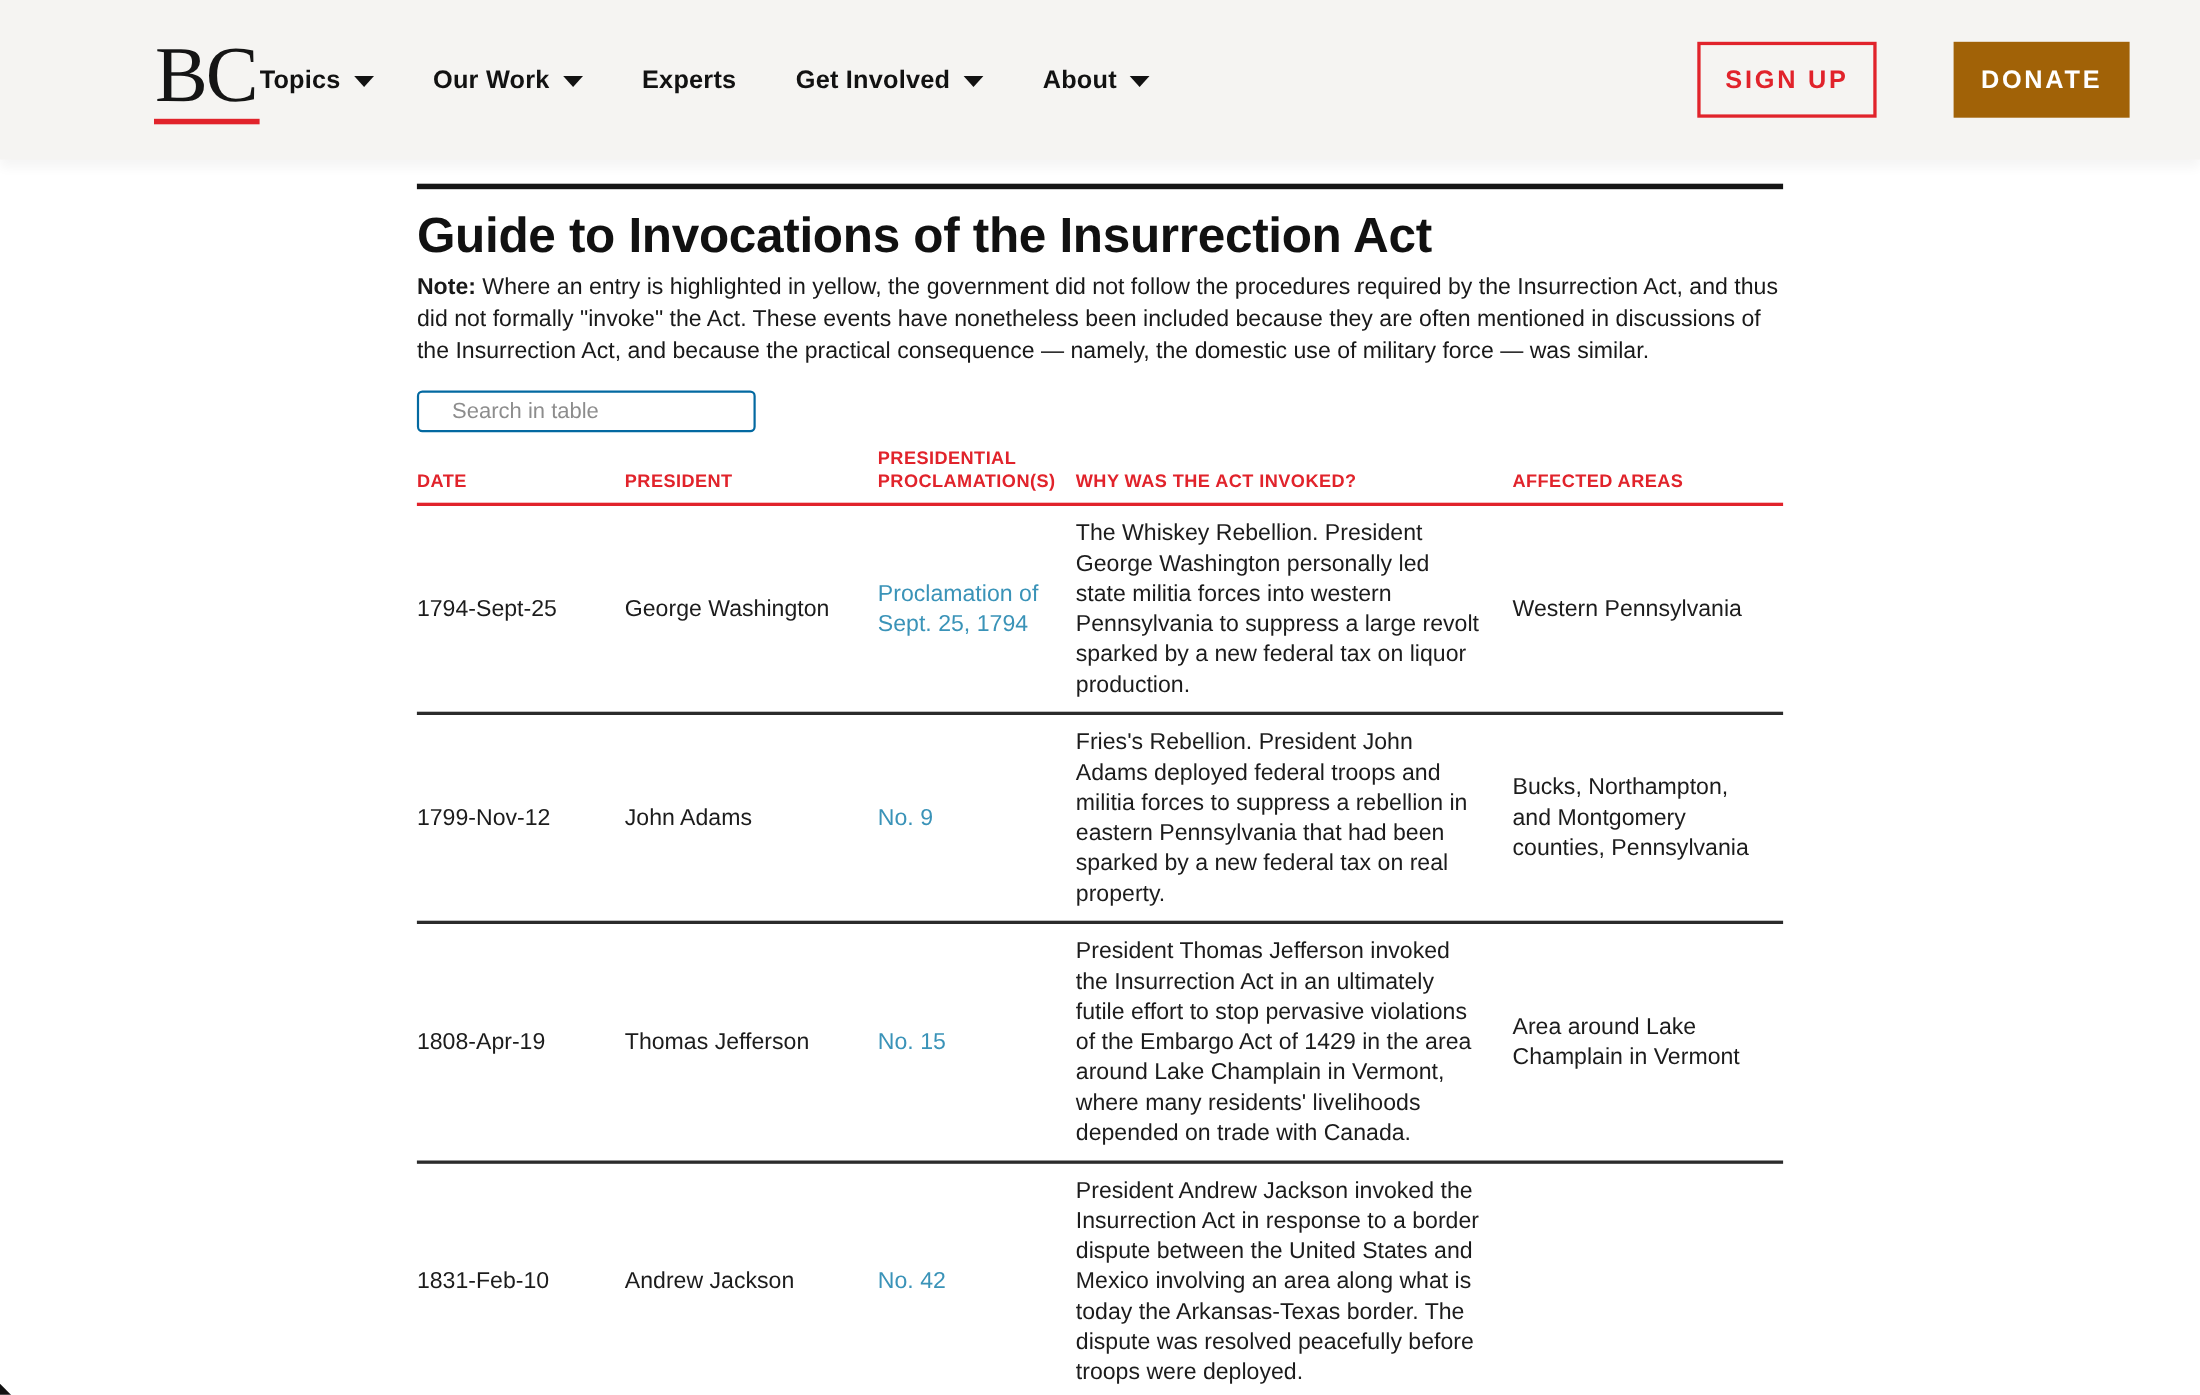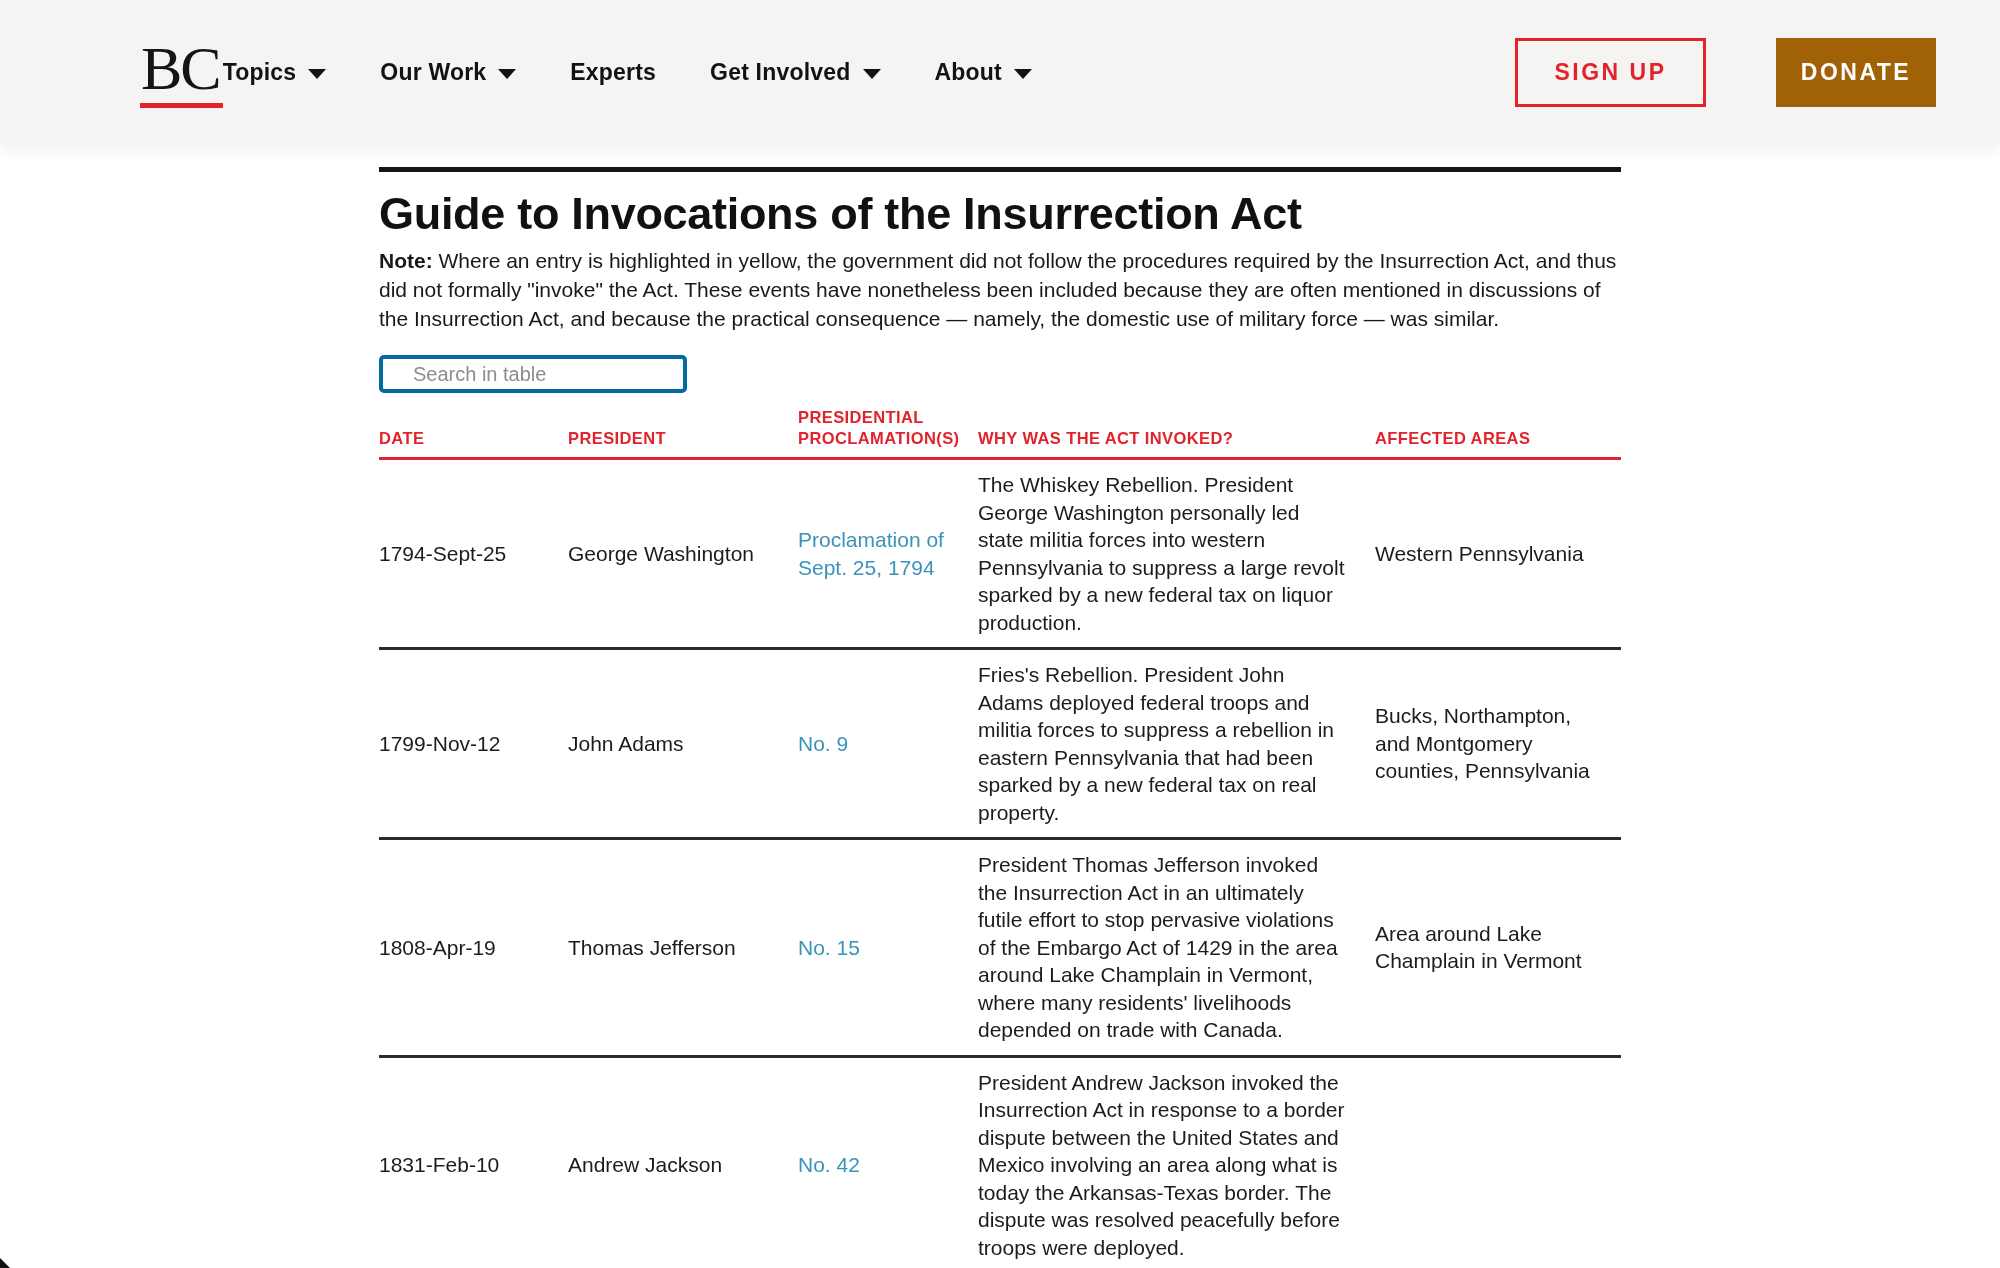--- a/index.html
+++ b/index.html
@@ -9,57 +9,57 @@
   
   .site-header {
     height: 145px; background: #f5f4f2;
     display: flex; align-items: center;
     padding: 0 64px 0 140px;
     box-shadow: 0 8px 10px rgba(0,0,0,0.045);
     position: relative; z-index: 2;
   }
   .logo {
     font-family: "Liberation Serif", serif;
-    font-size: 62px; line-height: 1; color: #151515;
+    font-size: 72px; line-height: 1; color: #151515;
     letter-spacing: -2px;
     border-bottom: 5px solid #e1232b;
     padding: 0 3px 4px 1px;
     cursor: pointer;
   }
   .main-nav { display: flex; align-items: center; gap: 54px; }
   .nav-item {
     display: flex; align-items: center; gap: 12px;
     font-size: 23px; font-weight: bold; color: #121212; cursor: pointer;
     letter-spacing: 0.2px; white-space: nowrap;
   }
   .caret {
     width: 0; height: 0; display: inline-block;
     border-left: 9px solid transparent; border-right: 9px solid transparent;
     border-top: 10px solid #121212; margin-top: 3px;
   }
   .header-spacer { flex: 1; }
   .btn { height: 69px; display: flex; align-items: center; justify-content: center;
     font-size: 23px; font-weight: bold; letter-spacing: 2.5px; cursor: pointer;
     white-space: nowrap; }
-  .btn-signup { width: 191px; border: 3px solid #e1232b; color: #e1232b; background: transparent; margin-right: 22px; }
+  .btn-signup { width: 163px; border: 3px solid #e1232b; color: #e1232b; background: transparent; margin-right: 22px; }
   .btn-donate { width: 160px; background: #a16207; color: #ffffff; border: none; margin-left: 48px; }
 
   
   .main { width: 1242px; margin: 22px auto 0 auto; }
   .top-rule { border-top: 5px solid #151515; }
   .page-title {
     font-size: 45px; line-height: 40px; font-weight: bold; color: #111111;
     letter-spacing: -0.3px; margin-top: 22px; margin-bottom: 12px;
   }
   .note { font-size: 21px; line-height: 29px; color: #191919; }
   .note strong { font-weight: bold; }
 
   .search-box {
     margin-top: 22px; width: 308px; height: 38px;
-    border: 4px solid #0369a1; border-radius: 5px;
+    border: 2px solid #0369a1; border-radius: 5px;
     display: flex; align-items: center; padding: 0 10px; gap: 20px;
     background: #ffffff;
   }
   .search-box input {
     border: none; outline: none; flex: 1; font-size: 20px;
     font-family: "Liberation Sans", sans-serif; color: #1c1c1c; background: transparent;
   }
   .search-box input::placeholder { color: #8d8d8d; }
 
   

